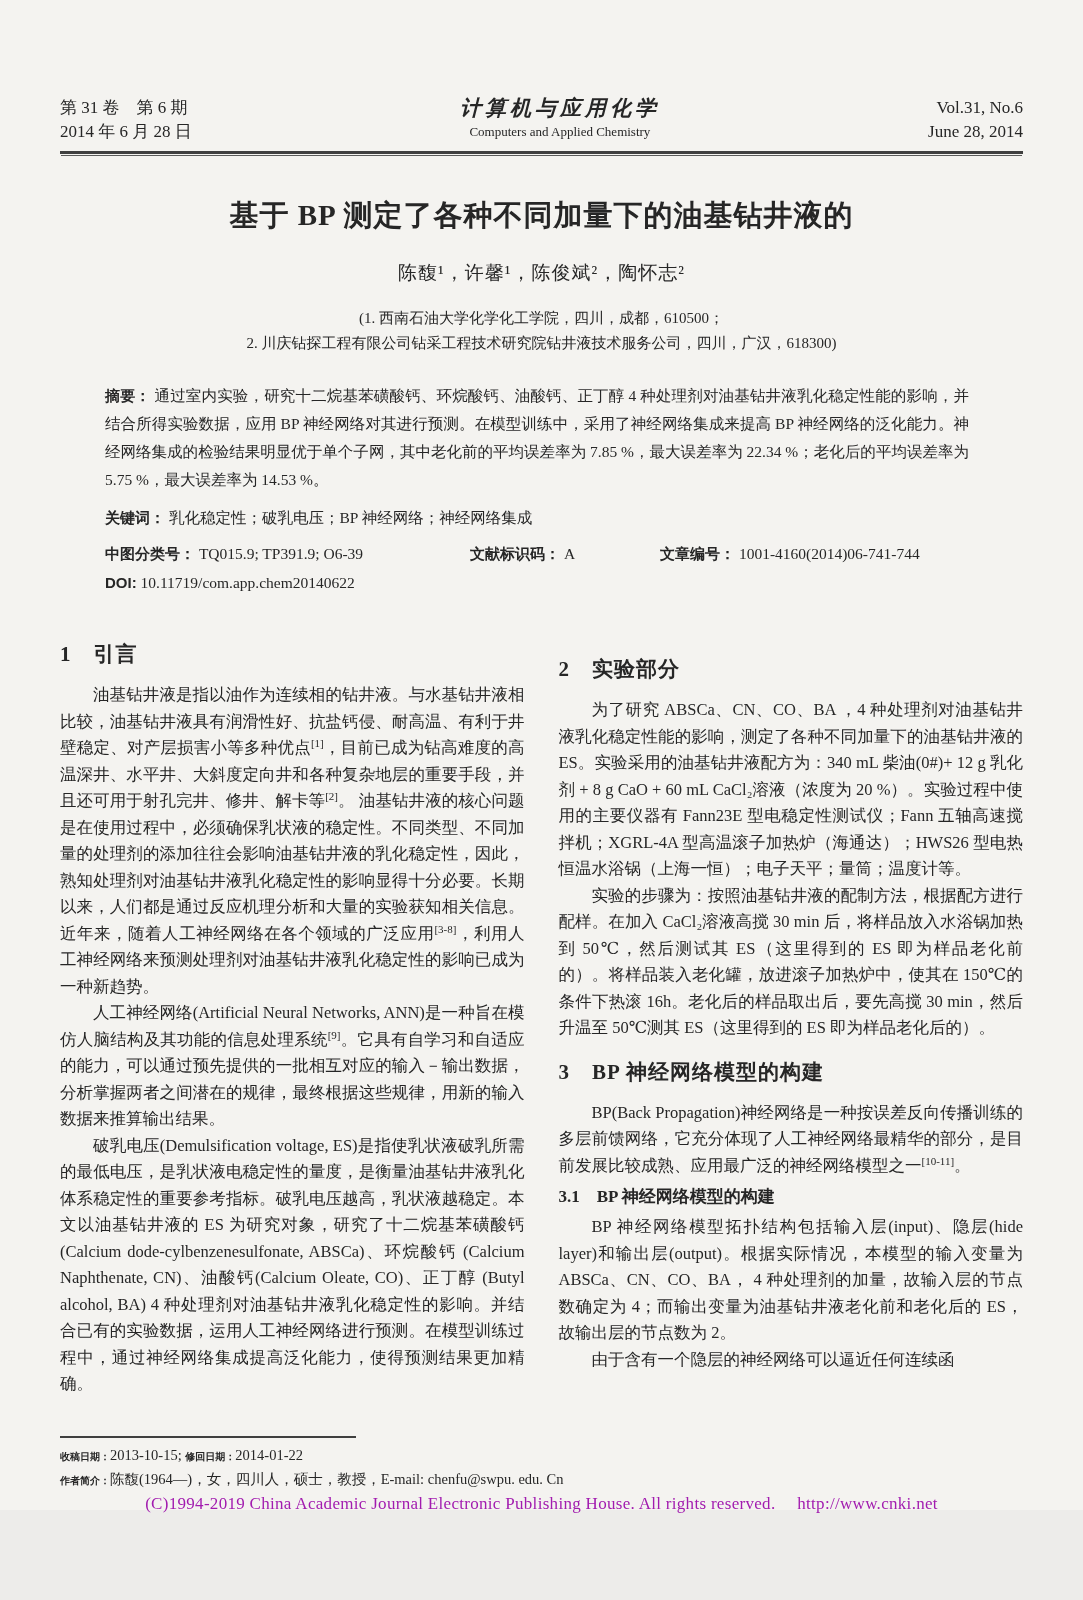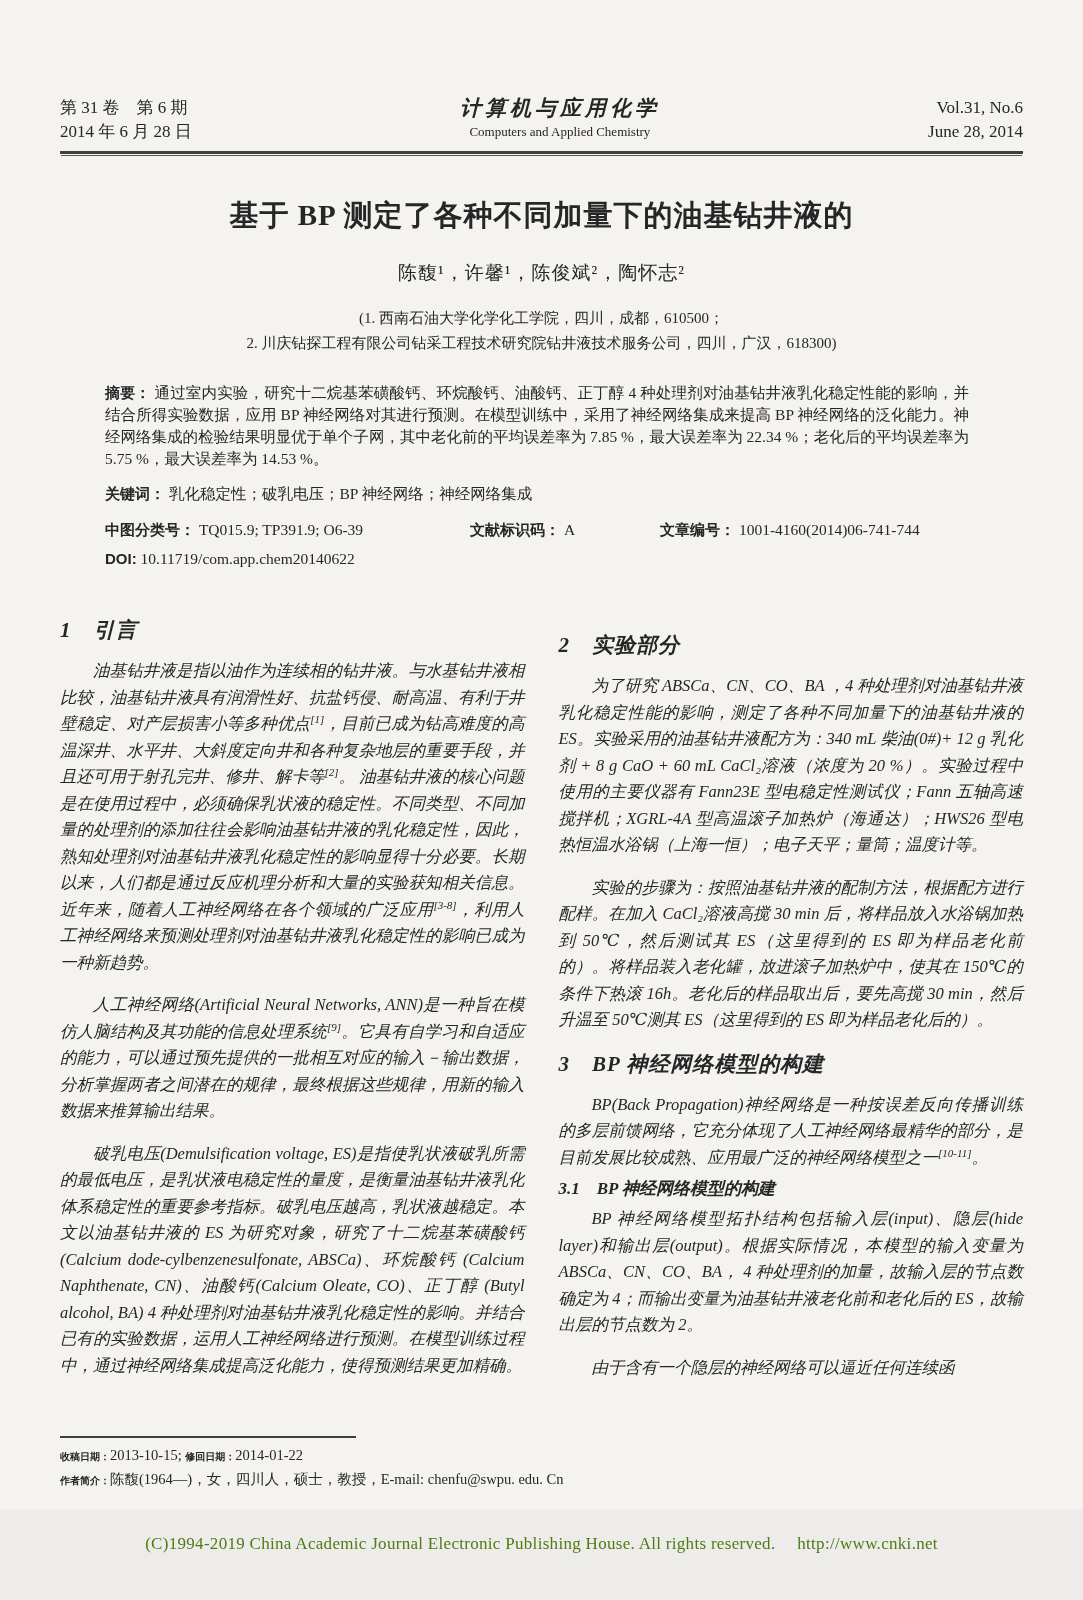--- a/index.html
+++ b/index.html
@@ -23,48 +23,48 @@
   .jh-cn{font-size:21px;font-weight:bold;font-style:italic;letter-spacing:4px;line-height:24px;}
   .jh-en{font-size:13px;line-height:24px;}
   .double-rule{margin-top:7px;height:0;border-top:3px solid #3f3f3f;box-shadow:0 3px 0 -1px #5a5a5a;}
 
   
   .art-title{margin-top:42px;text-align:center;font-size:29px;font-weight:bold;letter-spacing:1px;}
   .authors{margin-top:24px;text-align:center;font-size:19px;letter-spacing:1px;}
   .affils{margin-top:20px;text-align:center;font-size:15px;line-height:25px;}
 
   
-  .abstract{margin:26px 54px 0 45px;font-size:15.5px;line-height:22px;text-align:justify;}
+  .abstract{margin:26px 54px 0 45px;font-size:15.5px;line-height:28px;text-align:justify;}
   .abstract b,.kw b,.meta b,.doi b{font-family:"Liberation Sans","DejaVu Sans",sans-serif;font-weight:bold;font-size:15px;}
   .kw{margin:14px 38px 0 45px;font-size:15.5px;}
   .meta{display:flex;margin:16px 38px 0 45px;font-size:15.5px;}
   .meta .m1{width:365px;}
   .meta .m2{width:190px;}
   .doi{margin:10px 38px 0 45px;font-size:15.5px;}
 
   
-  .cols{display:flex;gap:34px;margin-top:48px;align-items:flex-start;font-style:italic;}
+  .cols{display:flex;gap:34px;margin-top:48px;align-items:flex-start;}
   .col{flex:1;min-width:0;}
   .col-right{padding-top:15px;}
   h2.sec{font-size:21px;font-weight:600;margin:0 0 14px 0;letter-spacing:1px;}
   h3.subsec{font-size:17px;font-weight:bold;margin:6px 0 6px 0;}
   .para{font-size:16.5px;line-height:26.5px;text-align:justify;text-indent:2em;margin:0;}
-  .para + .para{margin-top:16px;}
+  .para + .para{margin-top:0;}
   .para sup{font-size:11px;line-height:0;}
 
   
   .footnote{position:absolute;left:60px;top:1436px;width:963px;}
   .fn-rule{width:296px;border-top:2px solid #3f3f3f;margin-bottom:6px;}
   .fn-line{font-size:14.5px;line-height:23px;}
   .fn-line b{font-family:"Liberation Sans","DejaVu Sans",sans-serif;font-size:10px;}
 
   
   .copy-strip{position:absolute;left:0;top:1510px;width:100%;height:90px;background:#edecea;}
-  .copyright{position:absolute;left:0;top:1532px;width:100%;text-align:center;
-    font-size:17px;color:#4d7c0f;letter-spacing:.3px;}
+  .copyright{position:absolute;left:0;top:1492px;width:100%;text-align:center;
+    font-size:17px;color:#a21caf;letter-spacing:.3px;}
 </style>
 </head>
 <body>
 
 <div class="page">
   <div class="inner">
 
     <div class="jheader">
       <div class="jh-left">
         <div>第 31 卷　第 6 期</div>

